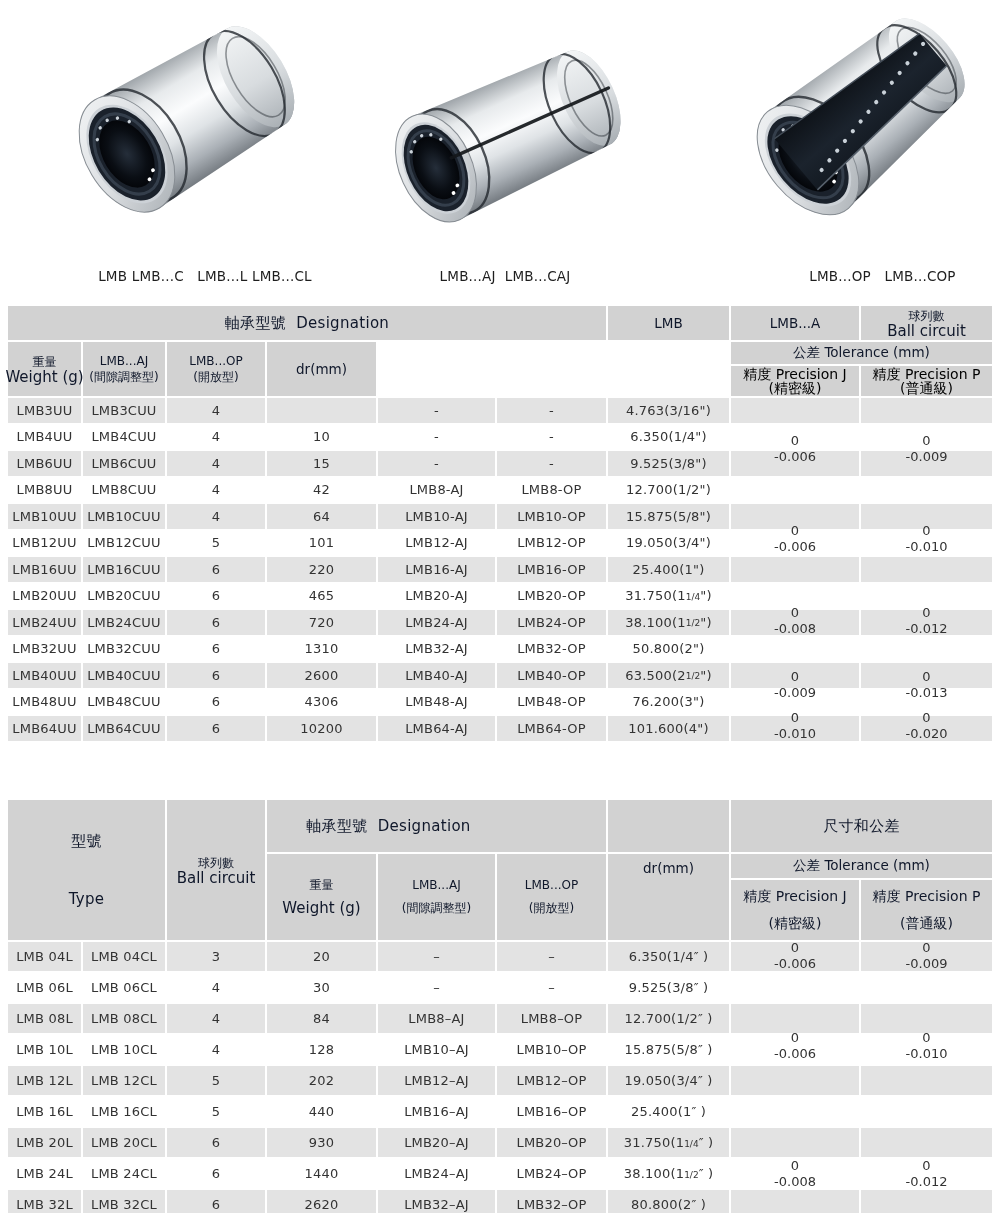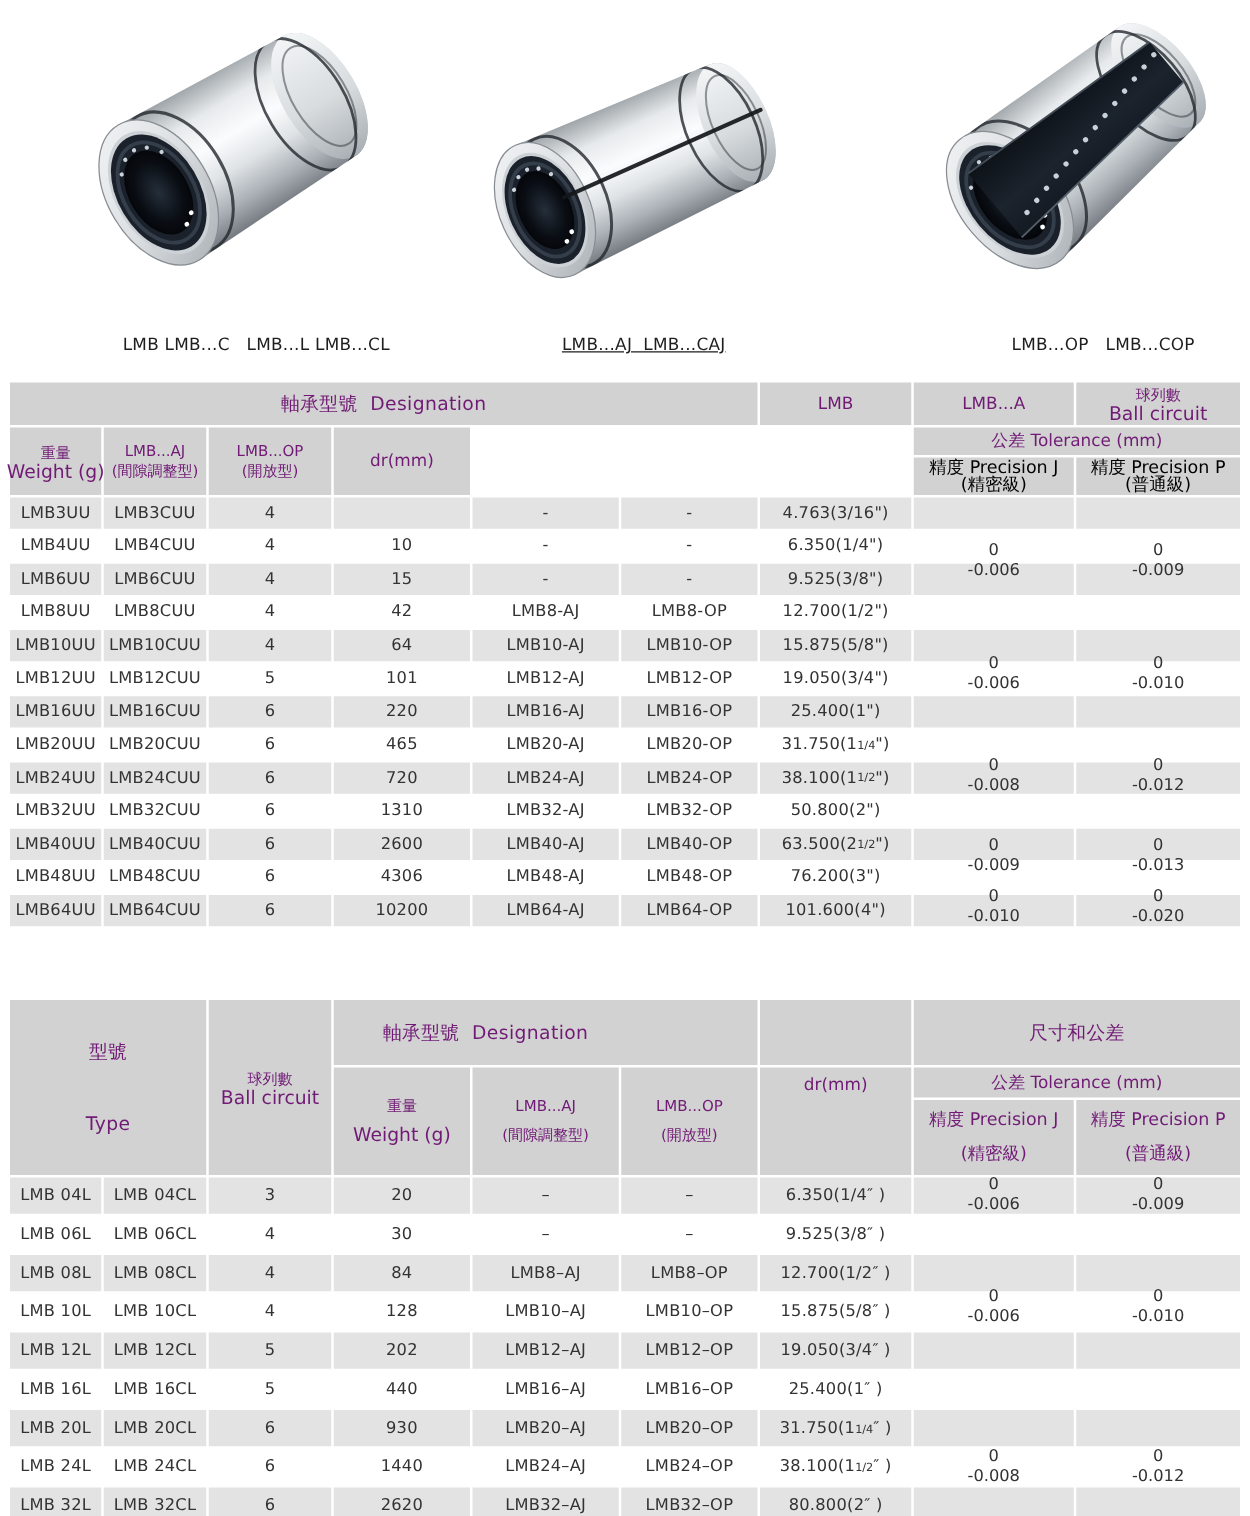--- a/index.html
+++ b/index.html
@@ -5,21 +5,21 @@
   html,body{margin:0;padding:0;background:#fff;}
   .page{position:relative;width:1000px;height:1213px;background:#ffffff;overflow:hidden;
         font-family:"DejaVu Sans","Liberation Sans",sans-serif;}
   .bwrap{position:absolute;}
   .cap{position:absolute;top:268px;font-size:13.5px;color:#1e1e1e;white-space:pre;text-align:center;letter-spacing:.2px;}
   .twrap{position:absolute;left:8px;width:984px;}
   #t1{top:306px;} #t2{top:800px;}
   .hgrid,.dgrid{display:grid;grid-template-columns:73px 82px 98px 109px 117px 109px 121px 128px 131px;gap:2px;}
   #t1 .hgrid{grid-template-rows:34px 54px;}
   #t2 .hgrid{grid-template-rows:52px 24px 60px;}
-  .hc{background:#d2d2d2;color:#701a75;display:flex;flex-direction:column;align-items:center;
+  .hc{background:#d2d2d2;color:#0f172a;display:flex;flex-direction:column;align-items:center;
       justify-content:center;text-align:center;white-space:pre;}
   .hbig{font-size:15px;letter-spacing:.3px;}
   .hmid{font-size:13.5px;}
   .hzh{font-size:12px;line-height:16px;} .hen{font-size:15px;line-height:15px;}
   #t2 .tall .hzh{line-height:23px;} #t2 .tall .hen{line-height:23px;}
   .hsm div{font-size:14px;line-height:14px;} #t2 .hsm div{line-height:27px;}
   .sp-d{grid-column:1/7;} .sp-t{grid-column:7/10;}
   .tolcell{grid-column:8/10;background:transparent;display:flex;flex-direction:column;gap:2px;}
   .tolcell>.tt{height:22px;background:#d2d2d2;display:flex;align-items:center;justify-content:center;}
   .tolcell>.tb{flex:1;display:flex;gap:2px;}
@@ -231,21 +231,21 @@
             <circle cx="113.9" cy="-5.3" r="2.1" fill="#c9d1d8"></circle>
             <circle cx="126.2" cy="-7.8" r="2.1" fill="#c9d1d8"></circle>
             <circle cx="138.4" cy="-10.2" r="2.1" fill="#c9d1d8"></circle>
             <circle cx="150.6" cy="-12.6" r="2.1" fill="#c9d1d8"></circle>
             <circle cx="162.8" cy="-15.0" r="2.1" fill="#c9d1d8"></circle>
           </g>
   </g>
       </svg></div>
 
   <div class="cap" style="left:55px;width:300px;">LMB LMB...C   LMB...L LMB...CL</div>
-  <div class="cap" style="left:390px;width:250px;text-decoration:underline;">LMB...AJ  LMB...CAJ</div>
+  <div class="cap" style="left:380px;width:250px;">LMB...AJ  LMB...CAJ</div>
   <div class="cap" style="left:760px;width:245px;">LMB...OP   LMB...COP</div>
 
   <div class="twrap" id="t1">
     <div class="hgrid">
       <div class="hc hbig sp-d">軸承型號  Designation</div>
 
       <div class="hc hmid">LMB</div>
       <div class="hc hmid">LMB...A</div>
       <div class="hc">
         <div class="hzh">球列數</div>

